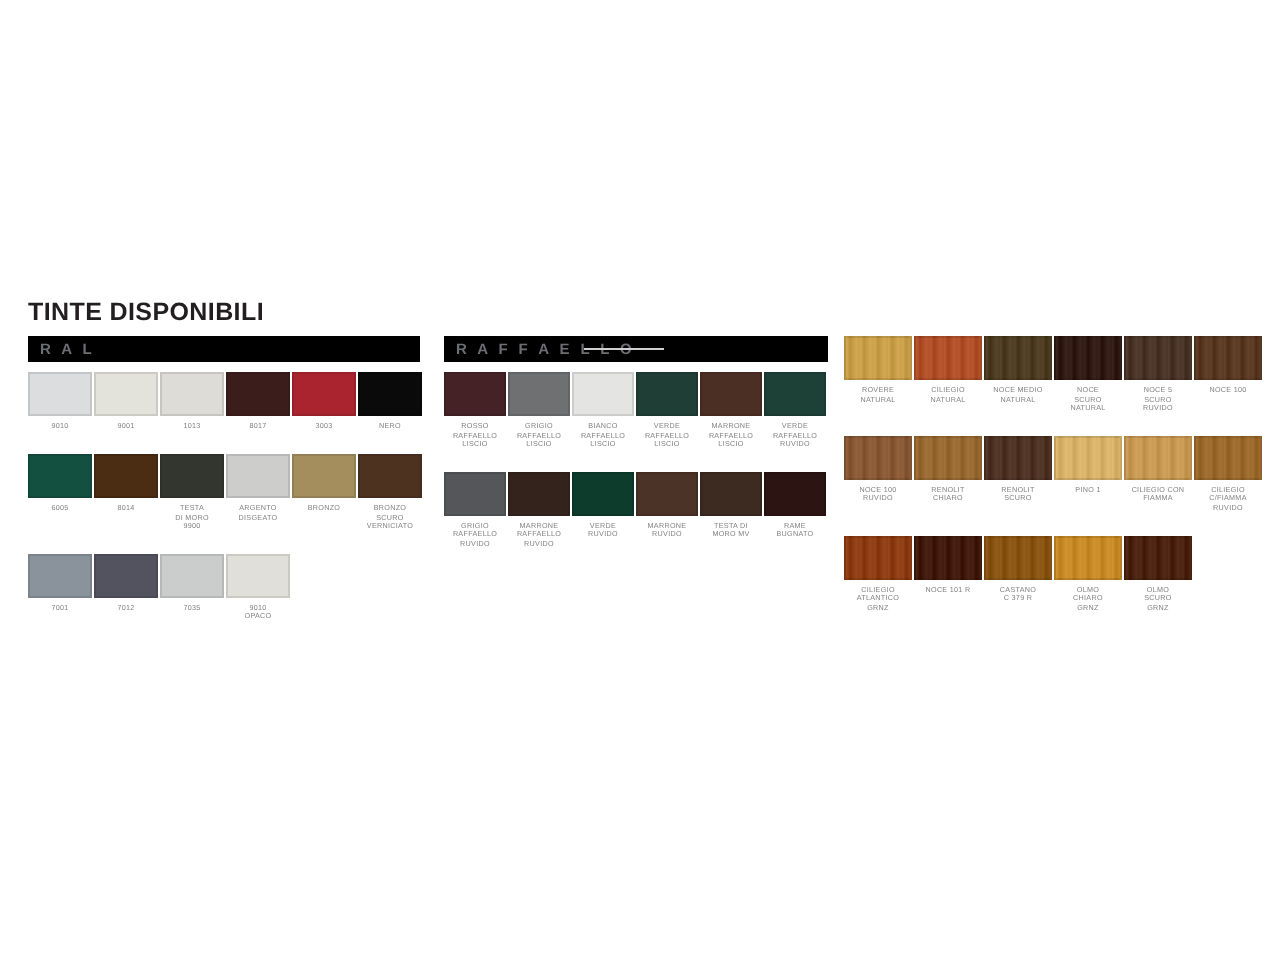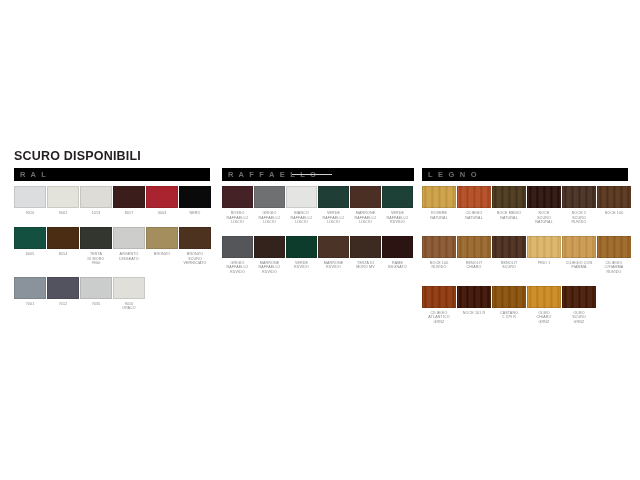--- a/index.html
+++ b/index.html
@@ -87,21 +87,21 @@
     width:100%;
     min-height:5px;
   }
   .row-gap{height:9px;}
 </style>
 </head>
 <body>
 
 <div id="page">
 
-  <div class="main-title">SCURO DISPONIBILI</div>
+  <div class="main-title">TINTE DISPONIBILI</div>
 
   <div class="panel" id="panel-ral">
     <div class="panel-header">
       <span class="panel-title">R A L</span>
     </div>
     <div class="panel-body">
         <div class="sw-row">
           <div class="sw-cell">
             <div class="sw-chip" style="background: rgb(220, 221, 223);"></div>
             <div class="sw-label">9010</div>
@@ -257,23 +257,20 @@
           <div class="sw-cell">
             <div class="sw-chip" style="background: rgb(44, 20, 18);"></div>
             <div class="sw-label">RAME
 BUGNATO</div>
           </div>
         </div>
       </div>
   </div>
 
   <div class="panel" id="panel-legno">
-    <div class="panel-header">
-      <span class="panel-title">L E G N O</span>
-    </div>
     <div class="panel-body">
         <div class="sw-row">
           <div class="sw-cell">
             <div class="sw-chip" style="background: repeating-linear-gradient(90deg, rgb(212, 170, 84) 0px, rgb(202, 160, 74) 1px, rgb(188, 146, 60) 2px, rgb(202, 160, 74) 4px, rgb(210, 168, 82) 5px, rgb(202, 160, 74) 7px);"></div>
             <div class="sw-label">ROVERE
 NATURAL</div>
           </div>
           <div class="sw-cell">
             <div class="sw-chip" style="background: repeating-linear-gradient(90deg, rgb(188, 90, 52) 0px, rgb(178, 80, 42) 1px, rgb(164, 66, 28) 2px, rgb(178, 80, 42) 4px, rgb(186, 88, 50) 5px, rgb(178, 80, 42) 7px);"></div>
             <div class="sw-label">CILIEGIO

